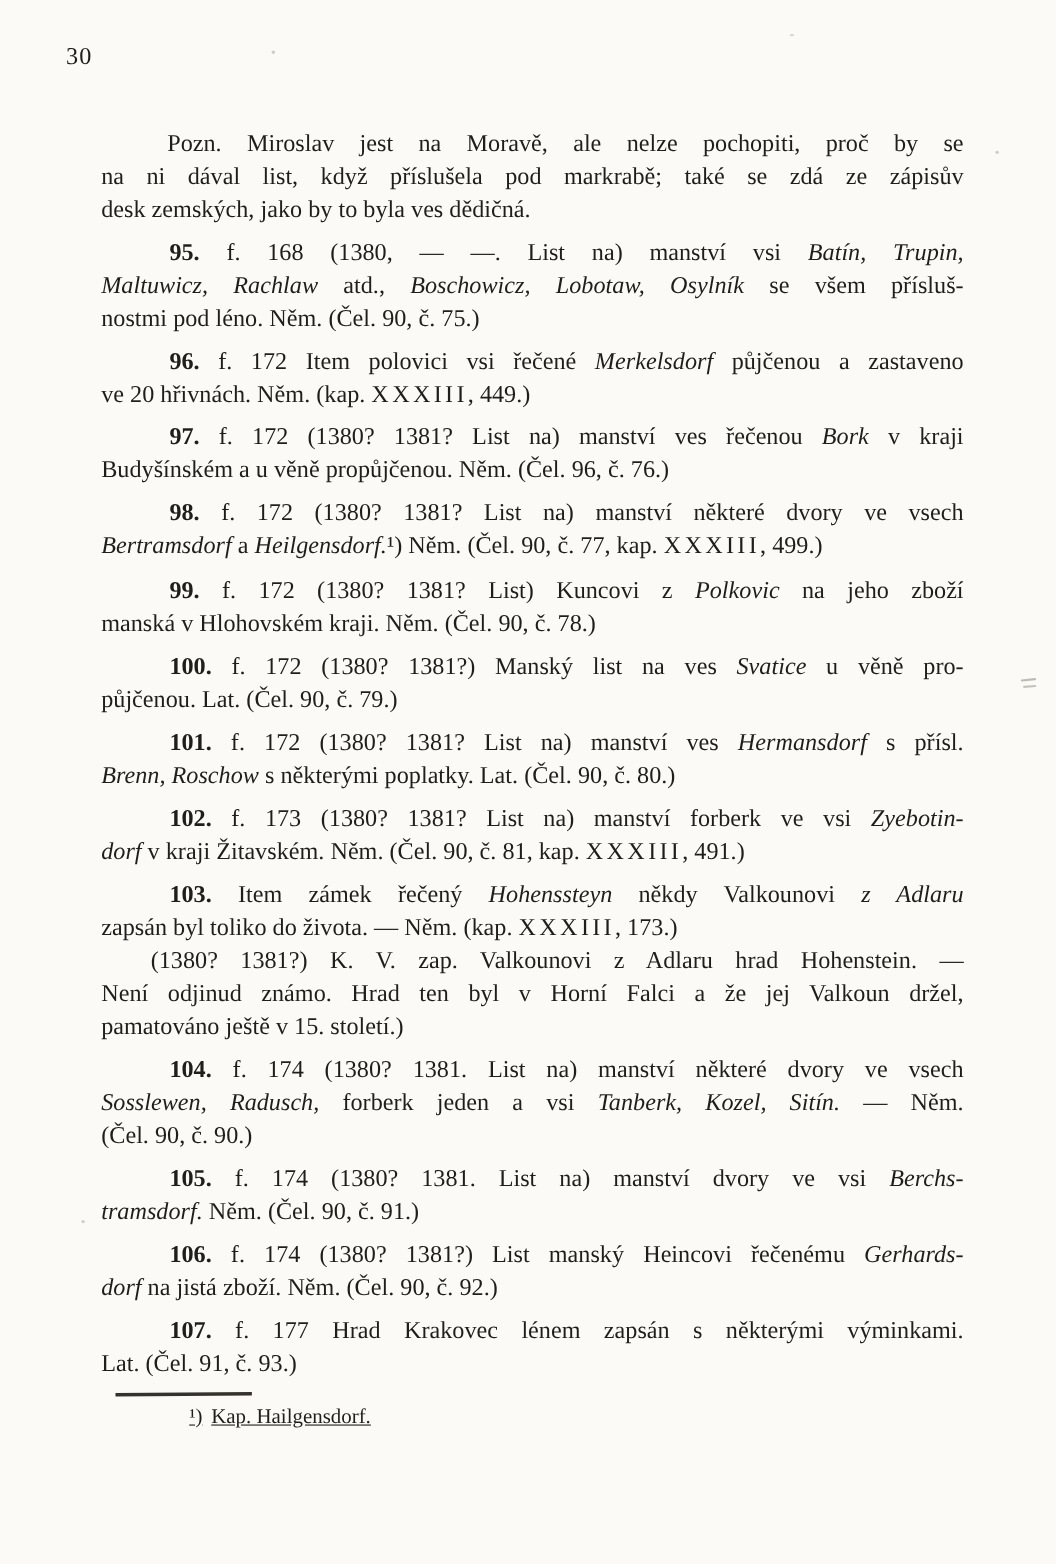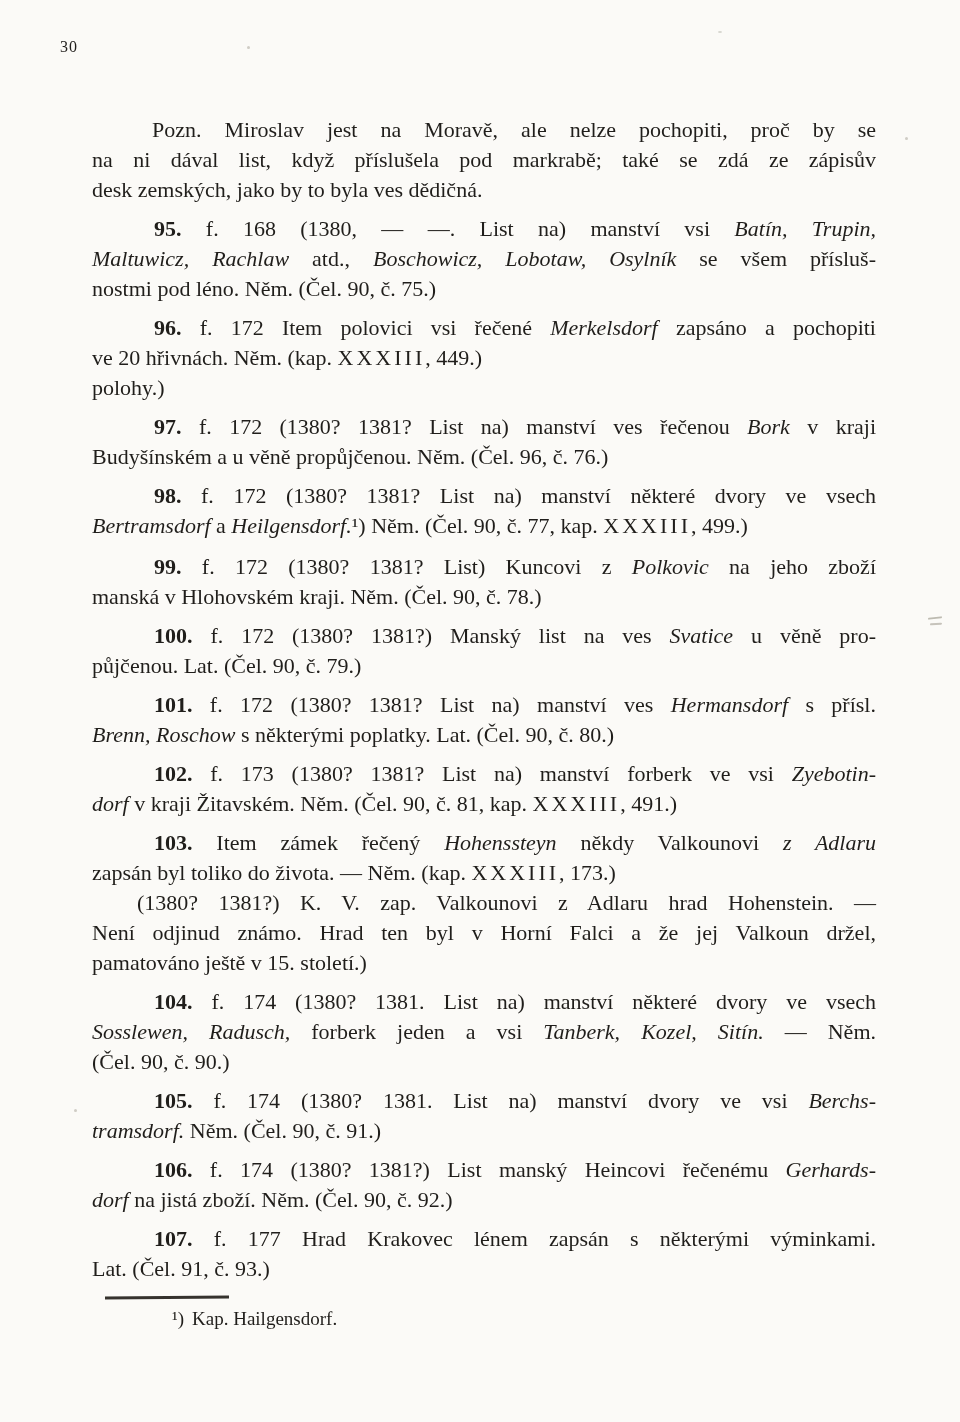--- a/index.html
+++ b/index.html
@@ -9,21 +9,21 @@
     position: relative;
     background: #fbfaf7;
     color: #201e1b;
     font-family: "Liberation Serif", "DejaVu Serif", serif;
     overflow: hidden;
   }
   .page-number {
     position: absolute;
     left: 60px;
     top: 38px;
-    font-size: 16px;
+    font-size: 22px;
     letter-spacing: 1px;
   }
   .text-block {
     position: absolute;
     left: 92px;
     top: 94px;
     width: 784px;
     font-size: 22px;
     line-height: 30px;
   }
@@ -44,20 +44,21 @@
     width: 124px;
     height: 3px;
     background: #35322d;
     transform: rotate(-0.4deg);
   }
   .footnote {
     margin-top: 7px;
     padding-left: 80px;
     font-size: 19px;
     line-height: 26px;
+    text-decoration: underline;
   }
   .footnote .marker { margin-right: 8px; }
   .speck { position: absolute; background: #a39f93; border-radius: 50%; }
   .speck.s1a { left: 928px; top: 617px; width: 14px; height: 2px; border-radius: 1px; transform: rotate(-6deg); opacity: .7; }
   .speck.s1b { left: 930px; top: 623px; width: 12px; height: 2px; border-radius: 1px; transform: rotate(-4deg); opacity: .6; }
   .speck.s2 { left: 905px; top: 137px; width: 3px; height: 3px; opacity: .5; }
   .speck.s3 { left: 247px; top: 46px; width: 3px; height: 3px; opacity: .5; }
   .speck.s4 { left: 718px; top: 31px; width: 4px; height: 2px; opacity: .4; }
   .speck.s5 { left: 74px; top: 1109px; width: 3px; height: 3px; opacity: .5; }
 </style>
@@ -72,25 +73,24 @@
       <div class="line" style="text-indent: 60px; margin-top: 21px;"><span class="run">Pozn.  Miroslav jest na Moravě, ale nelze pochopiti, proč by se</span></div>
       <div class="line"><span class="run">na ni dával list, když příslušela pod markrabě; také se zdá ze zápisův</span></div>
       <div class="line last"><span class="run">desk zemských, jako by to byla ves dědičná.</span></div>
     </div>
     <div class="para gap">
       <div class="line" style="text-indent: 62px;"><span class="run-b">95.</span><span class="run"> f. 168 (1380, — —.  List na) manství vsi </span><span class="run-i">Batín, Trupin,</span></div>
       <div class="line"><span class="run-i">Maltuwicz, Rachlaw</span><span class="run"> atd., </span><span class="run-i">Boschowicz, Lobotaw, Osylník</span><span class="run"> se všem přísluš-</span></div>
       <div class="line last"><span class="run">nostmi pod léno. Něm. (Čel. 90, č. 75.)</span></div>
     </div>
     <div class="para gap">
-      <div class="line" style="text-indent: 62px;"><span class="run-b">96.</span><span class="run"> f. 172  Item polovici vsi řečené </span><span class="run-i">Merkelsdorf</span><span class="run"> zapsáno a pochopiti</span></div>
+      <div class="line" style="text-indent: 62px;"><span class="run-b">96.</span><span class="run"> f. 172  Item polovici vsi řečené </span><span class="run-i">Merkelsdorf</span><span class="run"> půjčenou a zastaveno</span></div>
       <div class="line last"><span class="run">ve 20 hřivnách.  Něm.  (kap. </span><span class="run-sp">XXXIII</span><span class="run">, 449.)</span></div>
     </div>
     <div class="para">
-      <div class="line last"><span class="run">polohy.)</span></div>
     </div>
     <div class="para gap">
       <div class="line" style="text-indent: 62px;"><span class="run-b">97.</span><span class="run"> f. 172 (1380? 1381? List na) manství ves řečenou </span><span class="run-i">Bork</span><span class="run"> v kraji</span></div>
       <div class="line last"><span class="run">Budyšínském a u věně propůjčenou. Něm. (Čel. 96, č. 76.)</span></div>
     </div>
     <div class="para gap">
       <div class="line" style="text-indent: 62px;"><span class="run-b">98.</span><span class="run"> f. 172 (1380? 1381? List na) manství některé dvory ve vsech</span></div>
       <div class="line last"><span class="run-i">Bertramsdorf</span><span class="run"> a </span><span class="run-i">Heilgensdorf.</span><span class="run">¹)  Něm.  (Čel. 90, č. 77, kap. </span><span class="run-sp">XXXIII</span><span class="run">, 499.)</span></div>
     </div>
     <div class="para gap">

